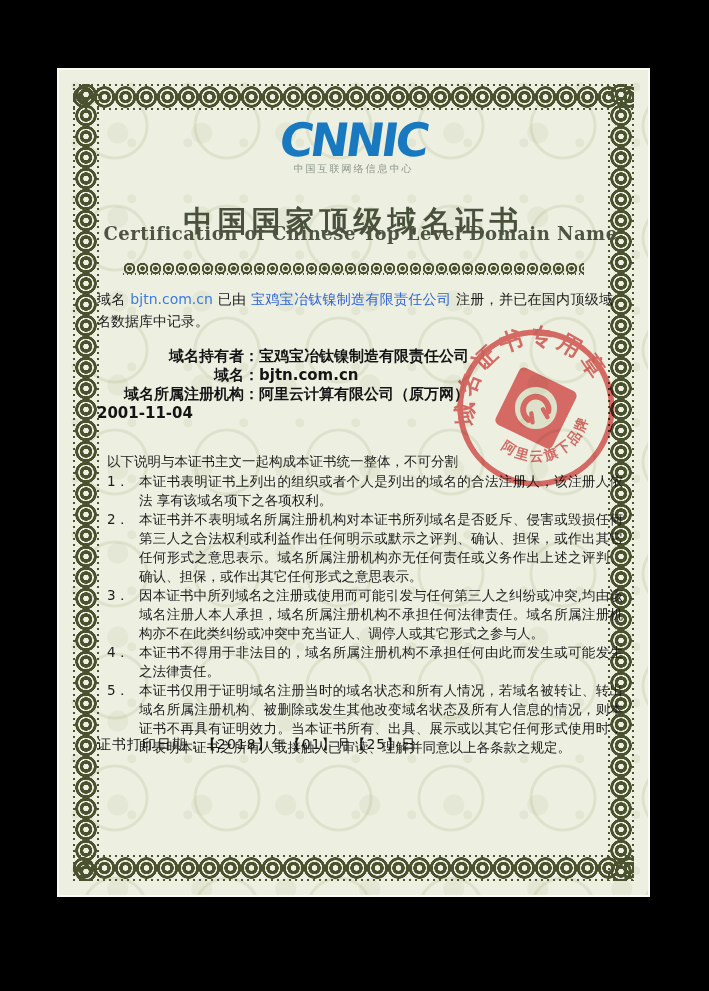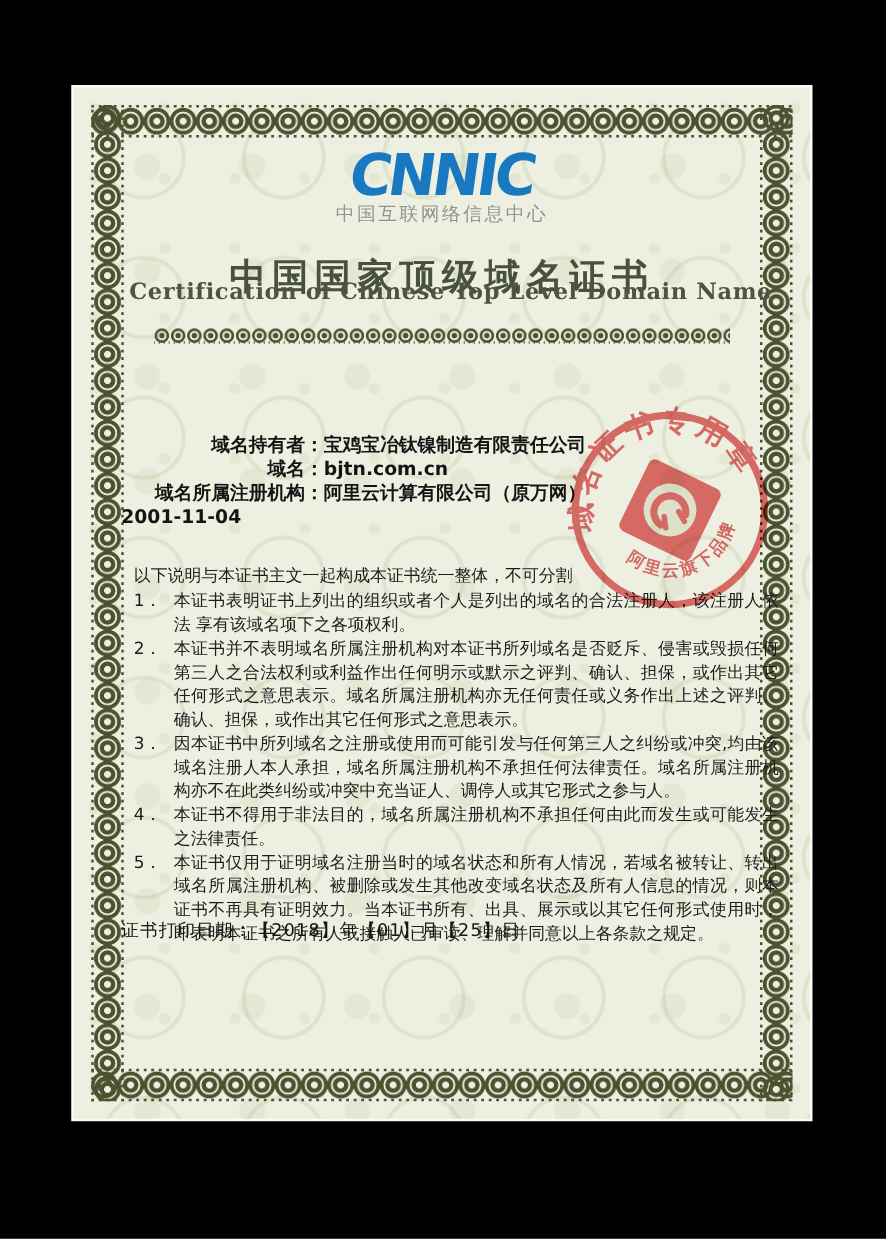--- a/index.html
+++ b/index.html
@@ -50,21 +50,21 @@
   .frame-left{left:14px;} .frame-right{right:14px;}
 
   
   .logo-block{position:absolute;top:50px;left:0;right:0;text-align:center;}
   .logo-wordmark{
     display:inline-block;
     font-size:46px;font-weight:bold;letter-spacing:-3px;
     color:#1879c0;transform:skewX(-8deg);
     line-height:40px;
   }
-  .logo-cn{font-size:15px;color:#8d968a;letter-spacing:2px;margin-top:2px;}
+  .logo-cn{font-size:10px;color:#8d968a;letter-spacing:2px;margin-top:2px;}
   .logo-en{font-size:6.5px;color:#b2bab0;letter-spacing:1.2px;margin-top:1px;}
 
   .title-cn{
     position:absolute;top:132px;left:0;right:0;text-align:center;
     font-size:29px;font-weight:bold;letter-spacing:5px;color:#49503b;
   }
   .title-en{
     position:absolute;top:153px;left:14px;right:0;text-align:center;
     font-family:"DejaVu Serif",serif;
     font-size:18px;font-weight:bold;color:#4d5442;letter-spacing:.5px;
@@ -125,20 +125,21 @@
   <div class="logo-block">
     <div class="logo-wordmark">CNNIC</div>
     <div class="logo-cn">中国互联网络信息中心</div>
   </div>
 
   <div class="title-cn">中国国家顶级域名证书</div>
   <div class="title-en">Certification of Chinese Top Level Domain Name</div>
 
   <div class="divider"></div>
 
+  <div class="intro"><span>域名 </span><span class="blue-light">bjtn.com.cn</span><span> 已由 </span><span class="blue">宝鸡宝冶钛镍制造有限责任公司</span><span> 注册，并已在国内顶级域名数据库中记录。</span></div>
 
   <div class="details">
     <div class="detail-row">
       <div class="detail-label">域名持有者：</div>
       <div class="detail-value">宝鸡宝冶钛镍制造有限责任公司</div>
     </div>
     <div class="detail-row">
       <div class="detail-label">域名：</div>
       <div class="detail-value">bjtn.com.cn</div>
     </div>

